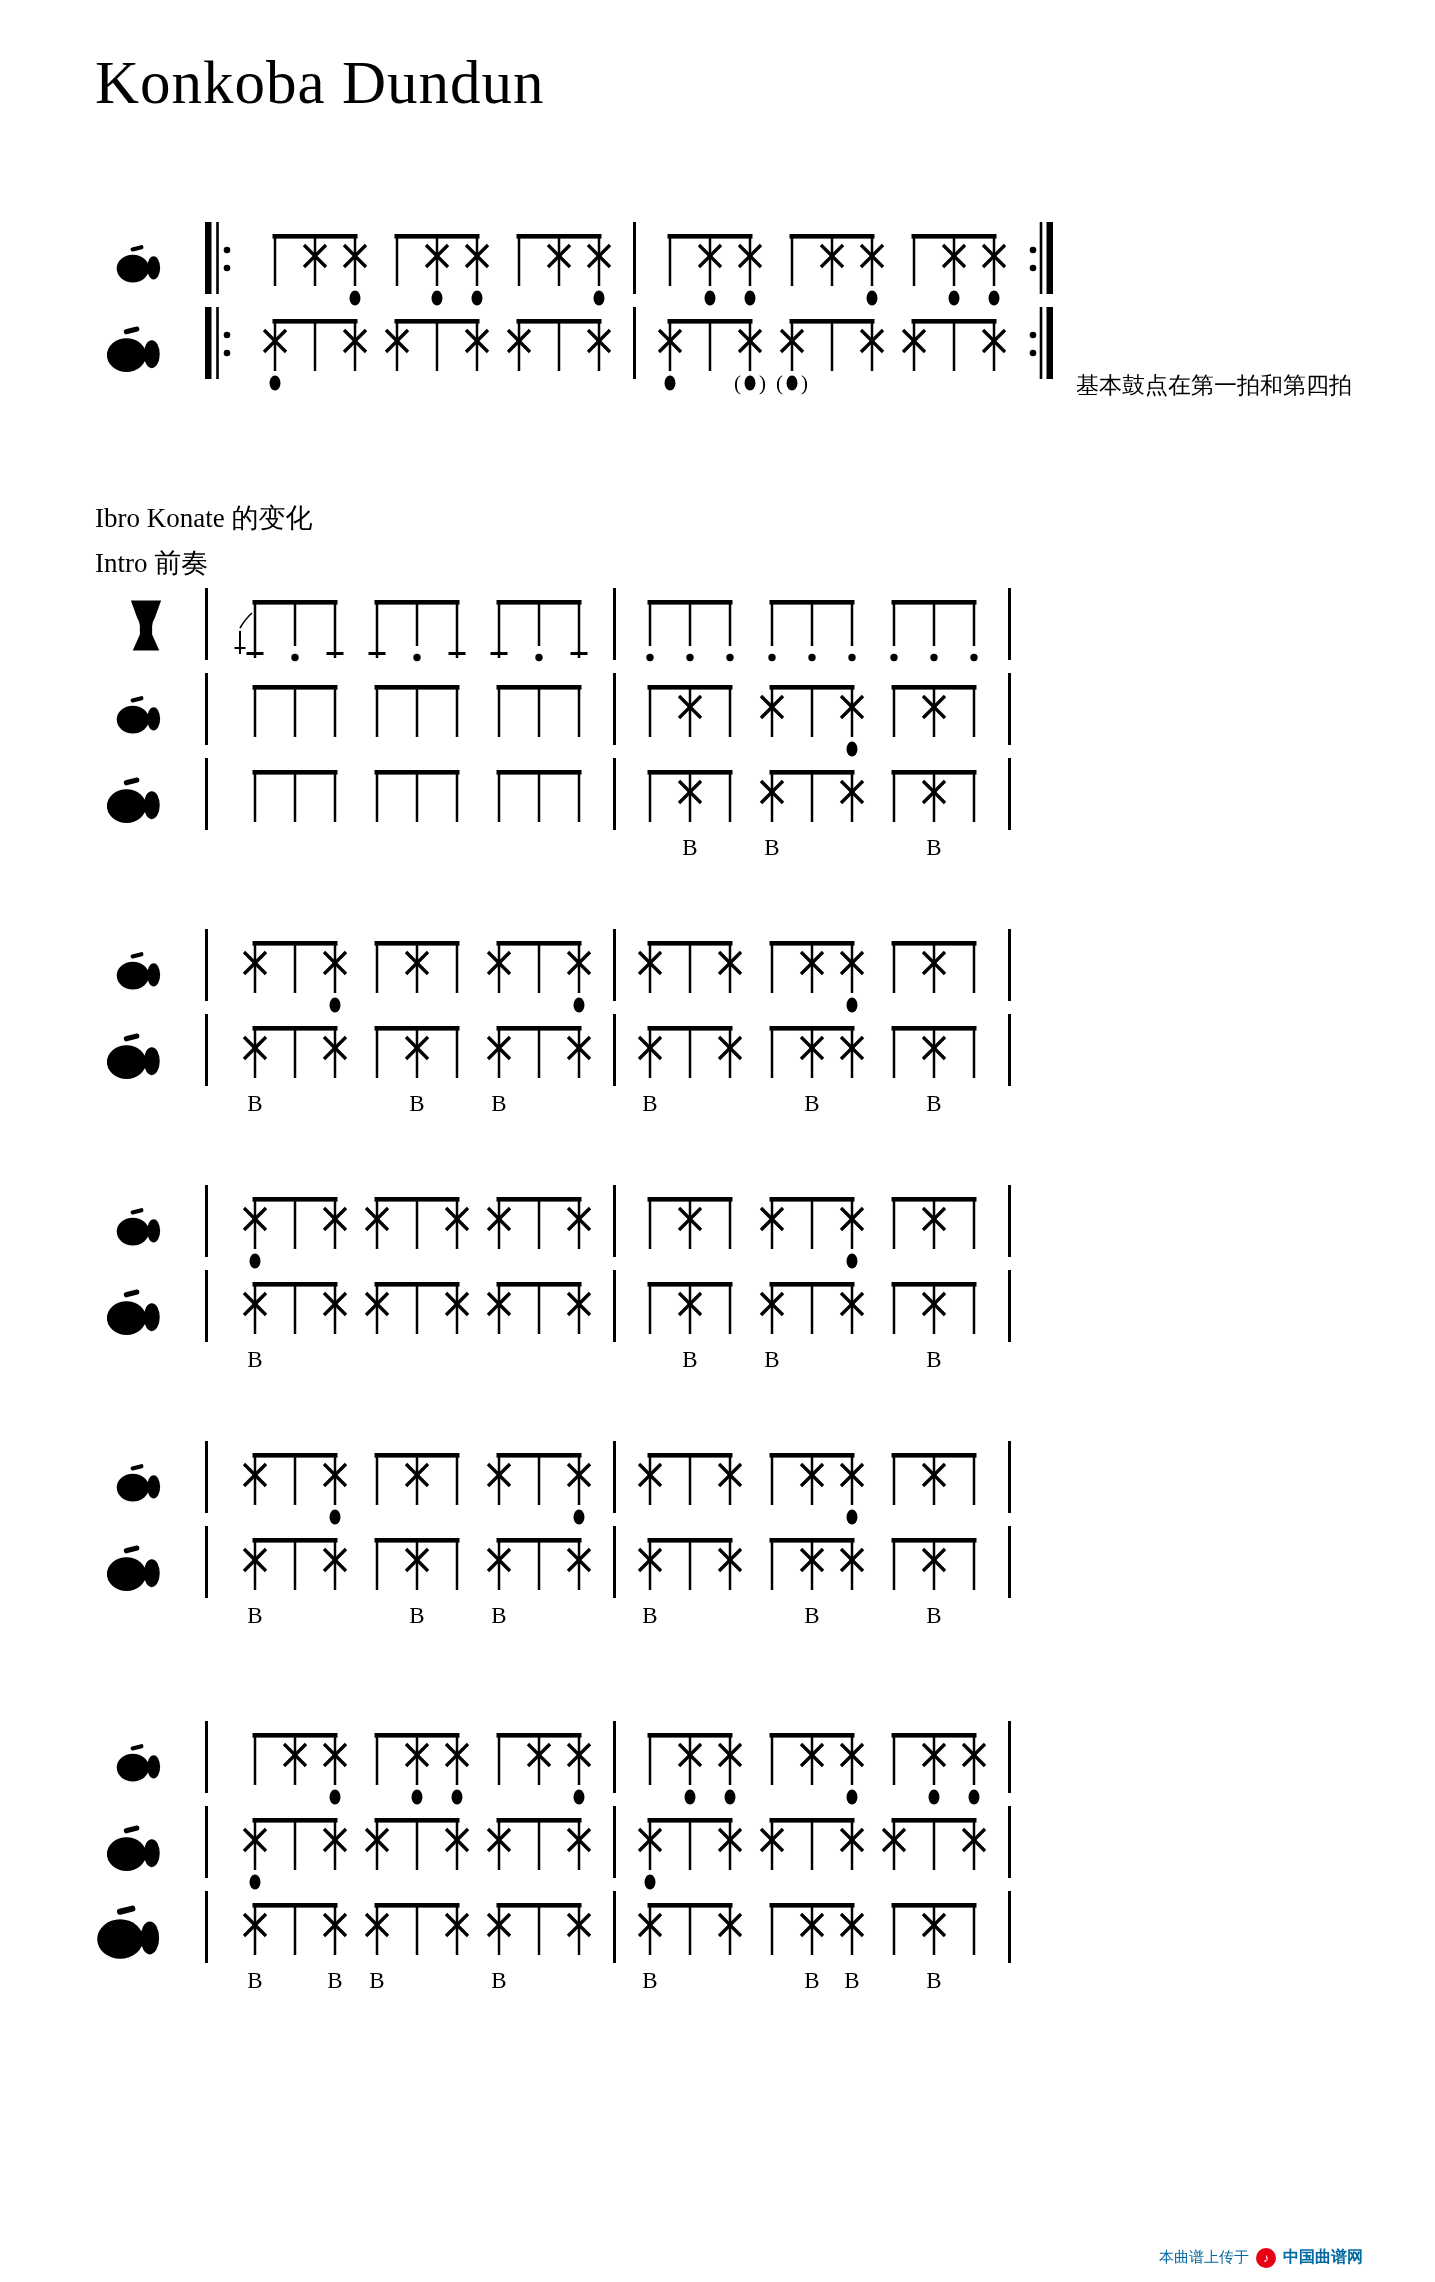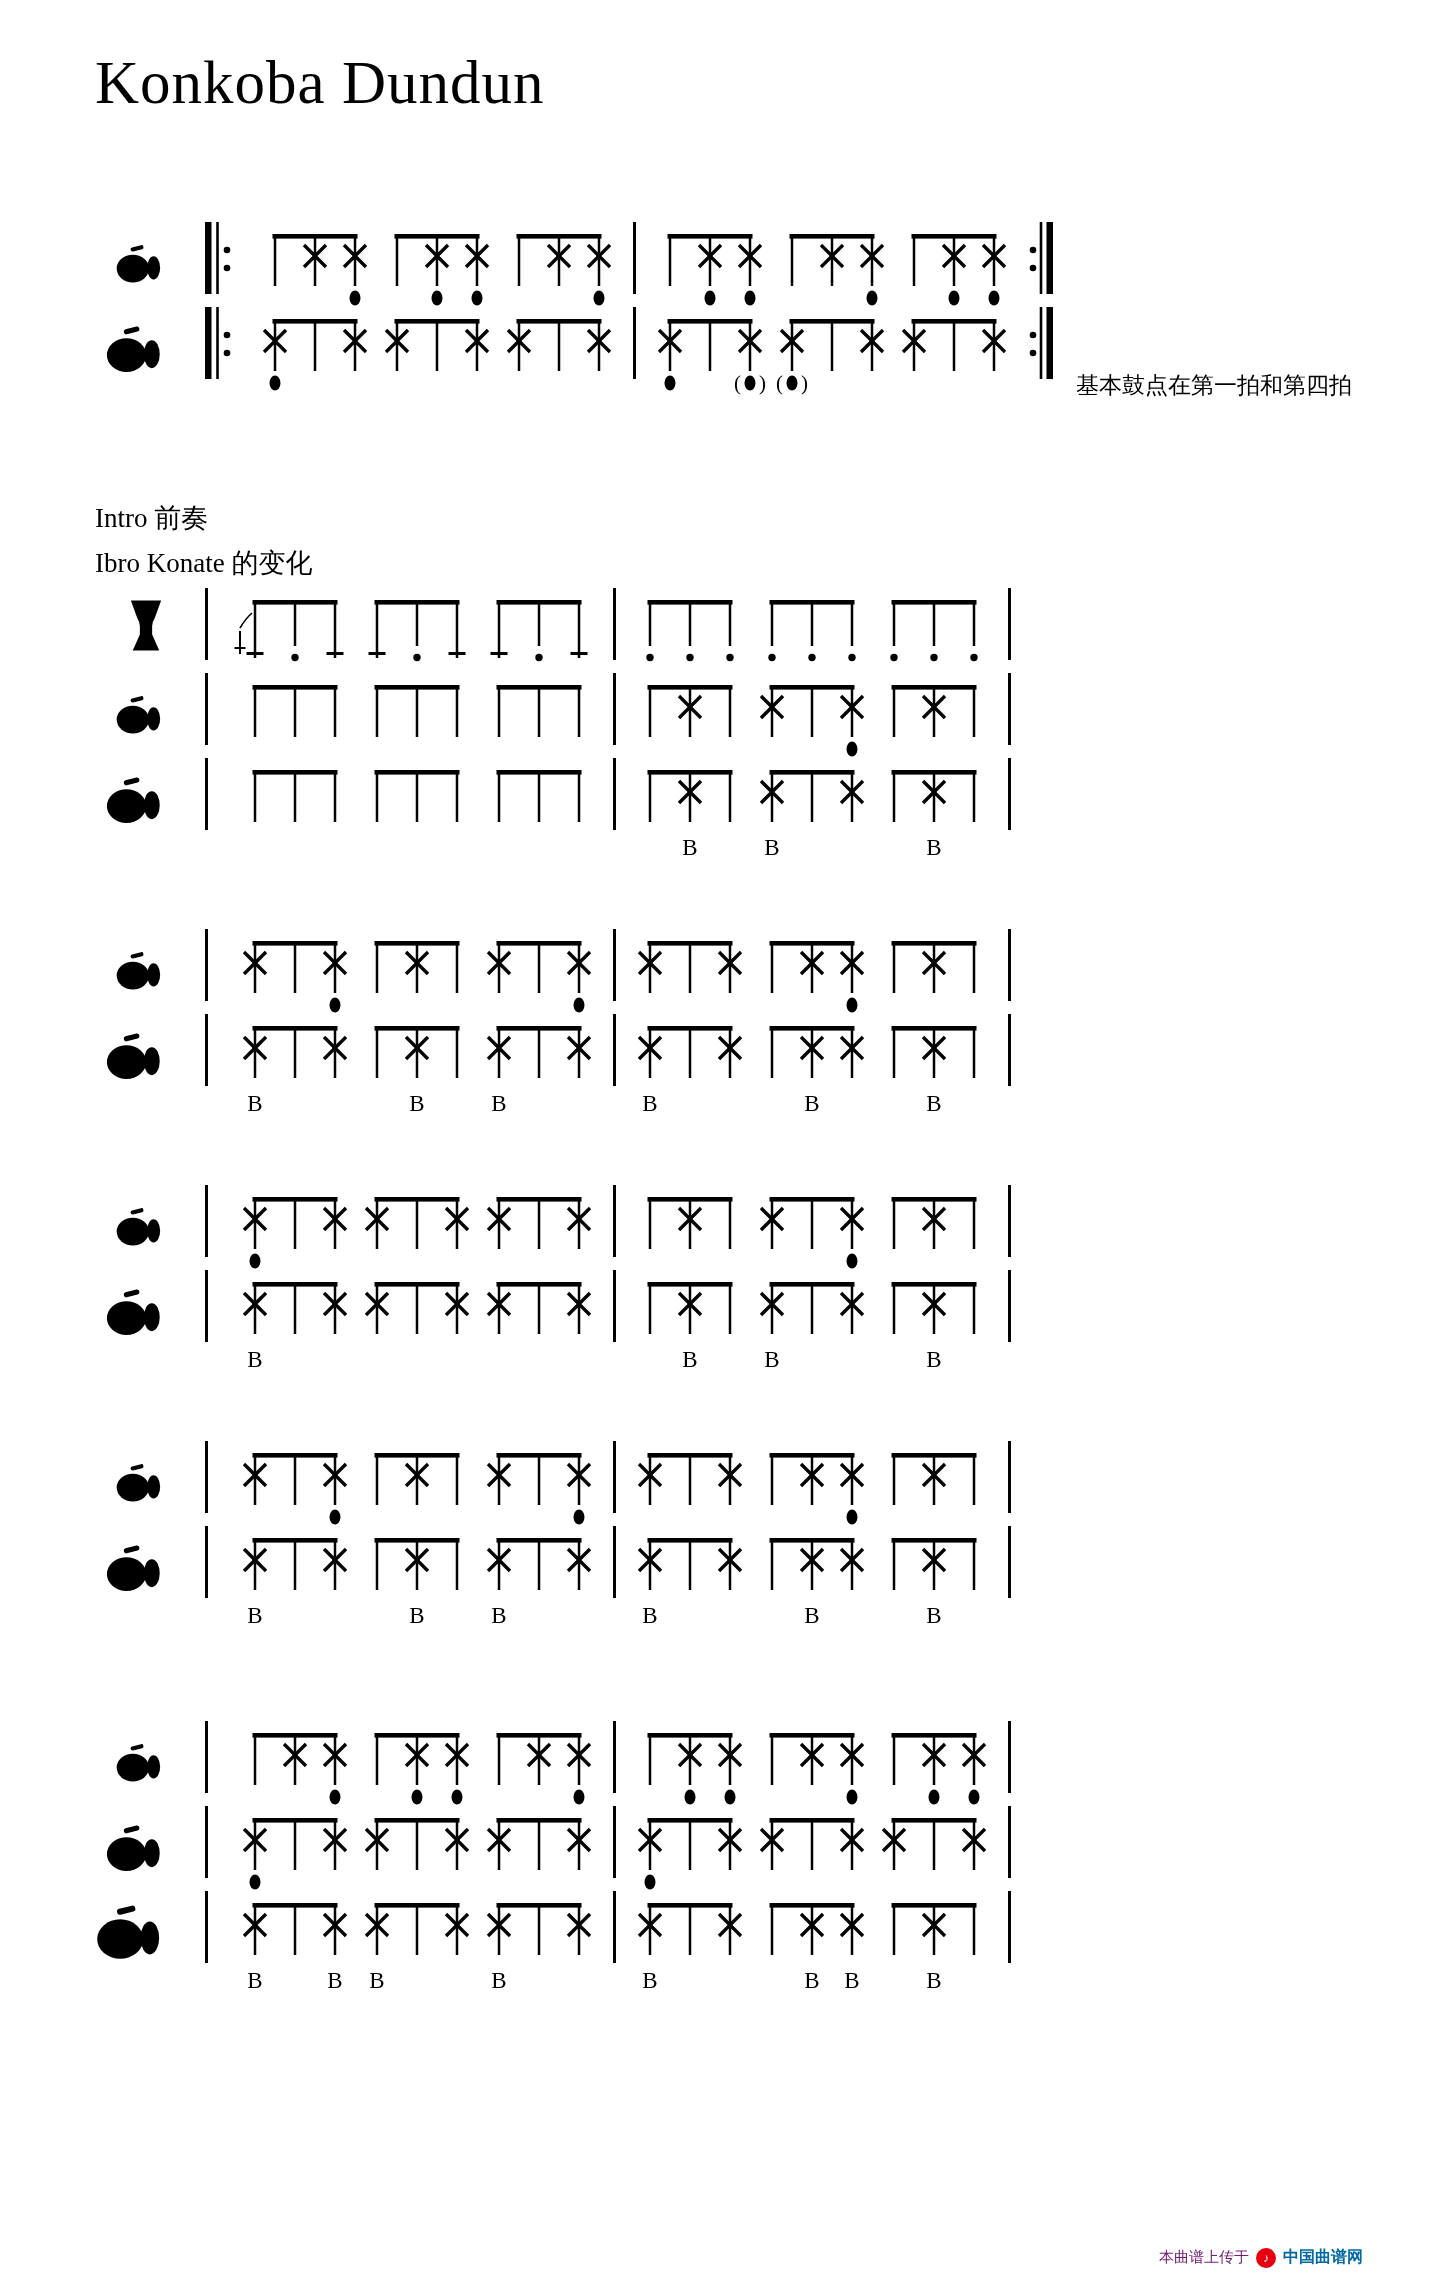--- a/index.html
+++ b/index.html
@@ -18,21 +18,21 @@
   .sys-final{margin-top:110px;}
   .notation-line{display:flex;height:85px;align-items:flex-start;}
   .icon-box{width:110px;flex:none;box-sizing:border-box;display:flex;justify-content:flex-end;padding-right:42px;}
   svg.notation{overflow:visible;flex:none;display:block;}
   svg.drum{overflow:visible;display:block;}
   .annotation{font-size:23px;align-self:flex-end;margin:0 4px 0 16px;white-space:nowrap;line-height:1.2;}
   .footer{
     position:absolute;right:72px;bottom:14px;display:flex;align-items:center;gap:7px;
     font-family:"Liberation Sans","DejaVu Sans",sans-serif;
   }
-  .footer .prefix{color:#701a75;font-size:15px;}
+  .footer .prefix{color:#0369a1;font-size:15px;}
   .footer .logo{width:20px;height:20px;border-radius:50%;color:#fff;display:flex;align-items:center;justify-content:center;font-size:12px;flex:none;}
   .footer .site{font-weight:bold;font-size:16px;}
 </style>
 </head>
 <body>
 
 <h1>Konkoba Dundun</h1>
 
 <div class="para">
 </div>
@@ -188,22 +188,22 @@
         <circle cx="828" cy="20" r="3.3" fill="#000"></circle>
         <circle cx="828" cy="38" r="3.3" fill="#000"></circle>
         <line x1="836" y1="-8" x2="836" y2="64" stroke="#000" stroke-width="2.6"></line>
         <rect x="841.5" y="-8" width="6.5" height="72" fill="#000"></rect>
       </svg>
       <span class="annotation">基本鼓点在第一拍和第四拍</span>
     </div>
   </div>
 
 <div class="headings">
+  <div>Ibro Konate 的变化</div>
   <div>Intro 前奏</div>
-  <div>Ibro Konate 的变化</div>
 </div>
 
 <div id="sys-intro" class="system sys-intro">
     <div class="notation-line">
       <div class="icon-box">
         <svg class="drum" viewBox="0 0 36 60" width="34" height="58" style="margin-top: 2px;">
           <path d="M2 2 H34 L27.5 20 Q24.5 25 24.5 29 V38 L32 55 H4 L11.5 38 V29 Q11.5 25 8.5 20 Z" fill="#000"></path>
         </svg>
       </div>
       <svg class="notation" height="85" width="815">

